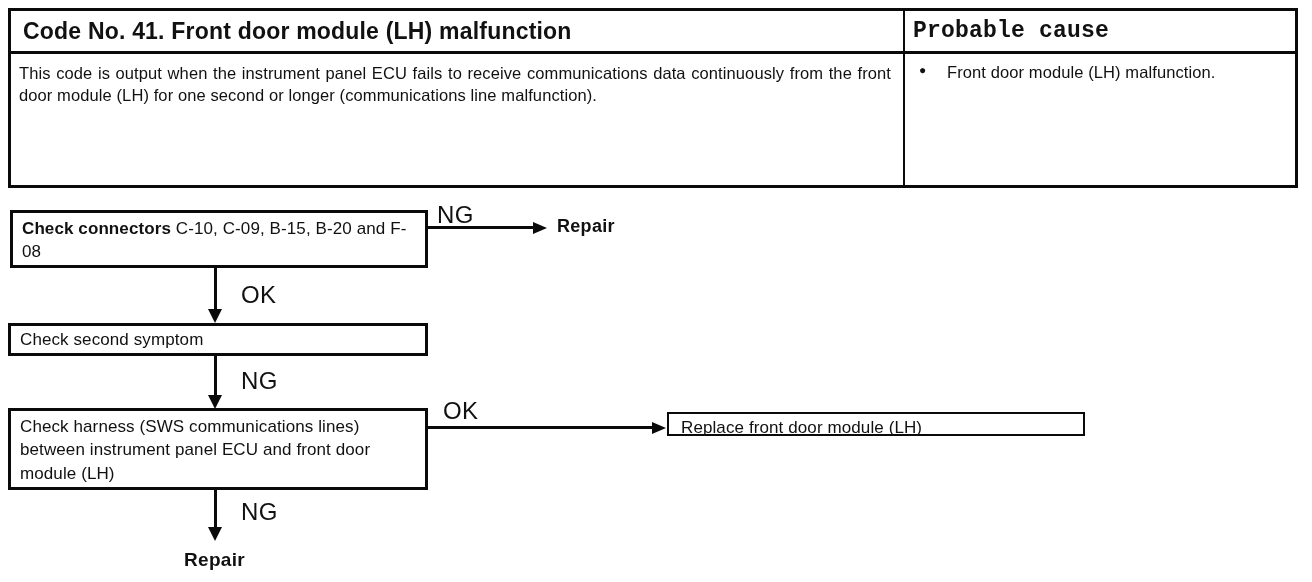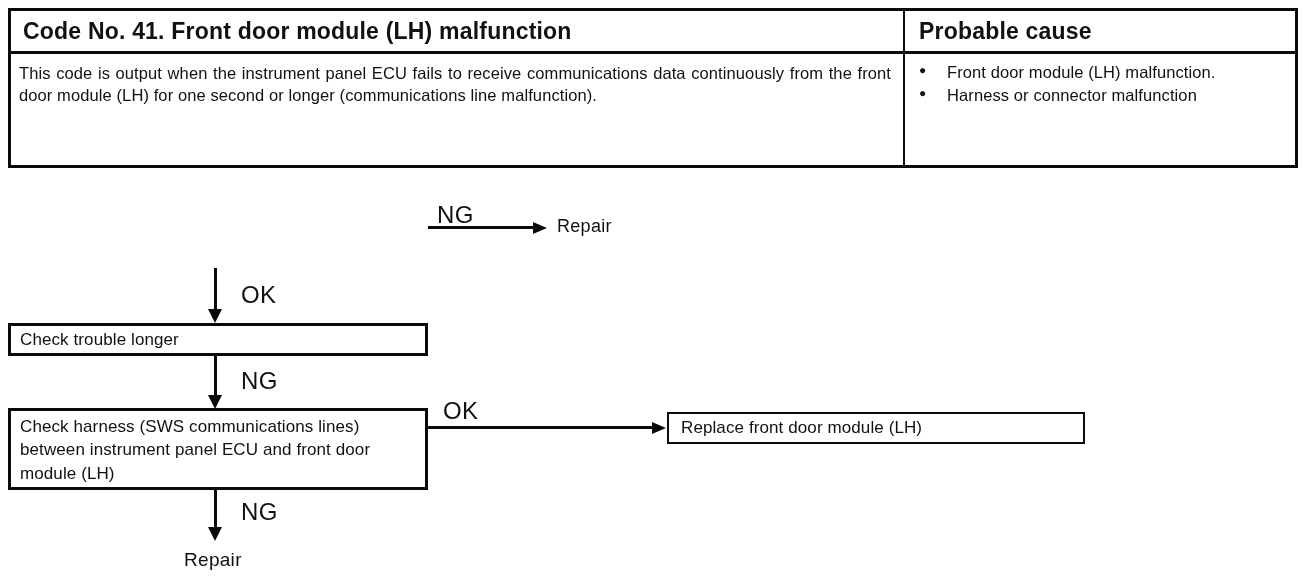--- a/index.html
+++ b/index.html
@@ -6,30 +6,30 @@
   html,body { background:#ffffff; }
   .page {
     position:relative; width:1312px; height:582px;
     background:#ffffff; color:#111;
     font-family:"Liberation Sans","DejaVu Sans",sans-serif;
     overflow:hidden;
   }
 
   
   .info-table {
-    position:absolute; left:8px; top:8px; width:1290px; height:160px;
+    position:absolute; left:8px; top:8px; width:1290px; height:180px;
     border:3px solid #0a0a0a; display:flex; flex-direction:column;
   }
   .it-row { display:flex; flex:1; min-height:0; }
   .it-row.header { flex:0 0 43px; border-bottom:3px solid #0a0a0a; }
   .it-cell-left {
     flex:0 0 894px; border-right:2px solid #0a0a0a;
     display:flex; align-items:center; padding:0 12px;
   }
-  .it-cell-right { flex:1; display:flex; align-items:center; padding:0 14px; }
+  .it-cell-right { flex:1; display:flex; align-items:center; padding:0 8px;font-family:Liberation Mono, monospace; }
   .it-title, .it-cause-hdr {
     font-weight:bold; font-size:23px; letter-spacing:0.2px; white-space:nowrap;
   }
   .it-body-left {
     flex:0 0 894px; border-right:2px solid #0a0a0a;
     padding:9px 12px 0 8px;
   }
   .it-desc { font-size:16.5px; line-height:1.33; text-align:justify; letter-spacing:0.1px; }
   .it-body-right { flex:1; padding:8px 8px 8px 12px; }
   .cause-list { list-style:none; }
@@ -41,21 +41,21 @@
     content:"\25CF"; position:absolute; left:2px; top:1px; font-size:12px;
   }
 
   
   .fbox {
     position:absolute; border:3px solid #0a0a0a; background:#fff;
     font-size:17px; line-height:1.38; letter-spacing:0.1px;
   }
   .fbox b { font-weight:bold; }
   .flabel { position:absolute; font-size:24px; letter-spacing:0.3px; }
-  .fresult { position:absolute; font-size:18px; font-weight:normal; letter-spacing:0.3px; }
+  .fresult { position:absolute; font-size:18px; font-weight:bold; letter-spacing:0.3px; }
   .hline { position:absolute; height:3px; background:#0a0a0a; }
   .vline { position:absolute; width:3px; background:#0a0a0a; }
   .arr-right {
     position:absolute; width:0; height:0;
     border-top:6px solid transparent; border-bottom:6px solid transparent;
     border-left:14px solid #0a0a0a;
   }
   .arr-down {
     position:absolute; width:0; height:0;
     border-left:7px solid transparent; border-right:7px solid transparent;
@@ -76,53 +76,55 @@
         <span class="it-cause-hdr">Probable cause</span>
       </div>
     </div>
     <div class="it-row">
       <div class="it-body-left">
         <p class="it-desc">This code is output when the instrument panel ECU fails to receive communications data continuously from the front door module (LH) for one second or longer (communications line malfunction).</p>
       </div>
       <div class="it-body-right">
         <ul class="cause-list">
           <li>Front door module (LH) malfunction.</li>
-          <li>Harness or connector malfunction</li>
         </ul>
       </div>
     </div>
   </div>
 
+  <div class="fbox" style="left:10px; top:210px; width:418px; height:58px; padding:4px 9px;">
+    <b>Check connectors</b><span> C-10, C-09, B-15, B-20 and F-08</span>
+  </div>
 
   <span class="flabel" style="left:437px; top:201px;">NG</span>
   <div class="hline" style="left:428px; top:226px; width:106px;"></div>
   <div class="arr-right" style="left:533px; top:222px;"></div>
   <span class="fresult" style="left:557px; top:216px;">Repair</span>
 
   <div class="vline" style="left:214px; top:268px; height:42px;"></div>
   <div class="arr-down" style="left:208px; top:309px;"></div>
   <span class="flabel" style="left:241px; top:281px;">OK</span>
 
   <div class="fbox" style="left:8px; top:323px; width:420px; height:33px; padding:2px 9px;">
-    <span>Check trouble longer</span>
+    <span>Check second symptom</span>
   </div>
 
   <div class="vline" style="left:214px; top:356px; height:40px;"></div>
   <div class="arr-down" style="left:208px; top:395px;"></div>
   <span class="flabel" style="left:241px; top:367px;">NG</span>
 
   <div class="fbox" style="left:8px; top:408px; width:420px; height:82px; padding:4px 9px;">
     <span>Check harness (SWS communications lines) between instrument panel ECU and front door module (LH)</span>
   </div>
 
   <span class="flabel" style="left:443px; top:397px;">OK</span>
   <div class="hline" style="left:428px; top:426px; width:225px;"></div>
   <div class="arr-right" style="left:652px; top:422px;"></div>
 
-  <div class="fbox" style="left:667px; top:412px; width:418px; height:32px; padding:2px 12px; border-width:2.5px;">
+  <div class="fbox" style="left:667px; top:412px; width:418px; height:24px; padding:2px 12px; border-width:2.5px;">
     <span>Replace front door module (LH)</span>
   </div>
 
   <div class="vline" style="left:214px; top:490px; height:38px;"></div>
   <div class="arr-down" style="left:208px; top:527px;"></div>
   <span class="flabel" style="left:241px; top:498px;">NG</span>
 
   <span class="fresult" style="left:184px; top:549px; font-size:19px;">Repair</span>
 
 </div>

